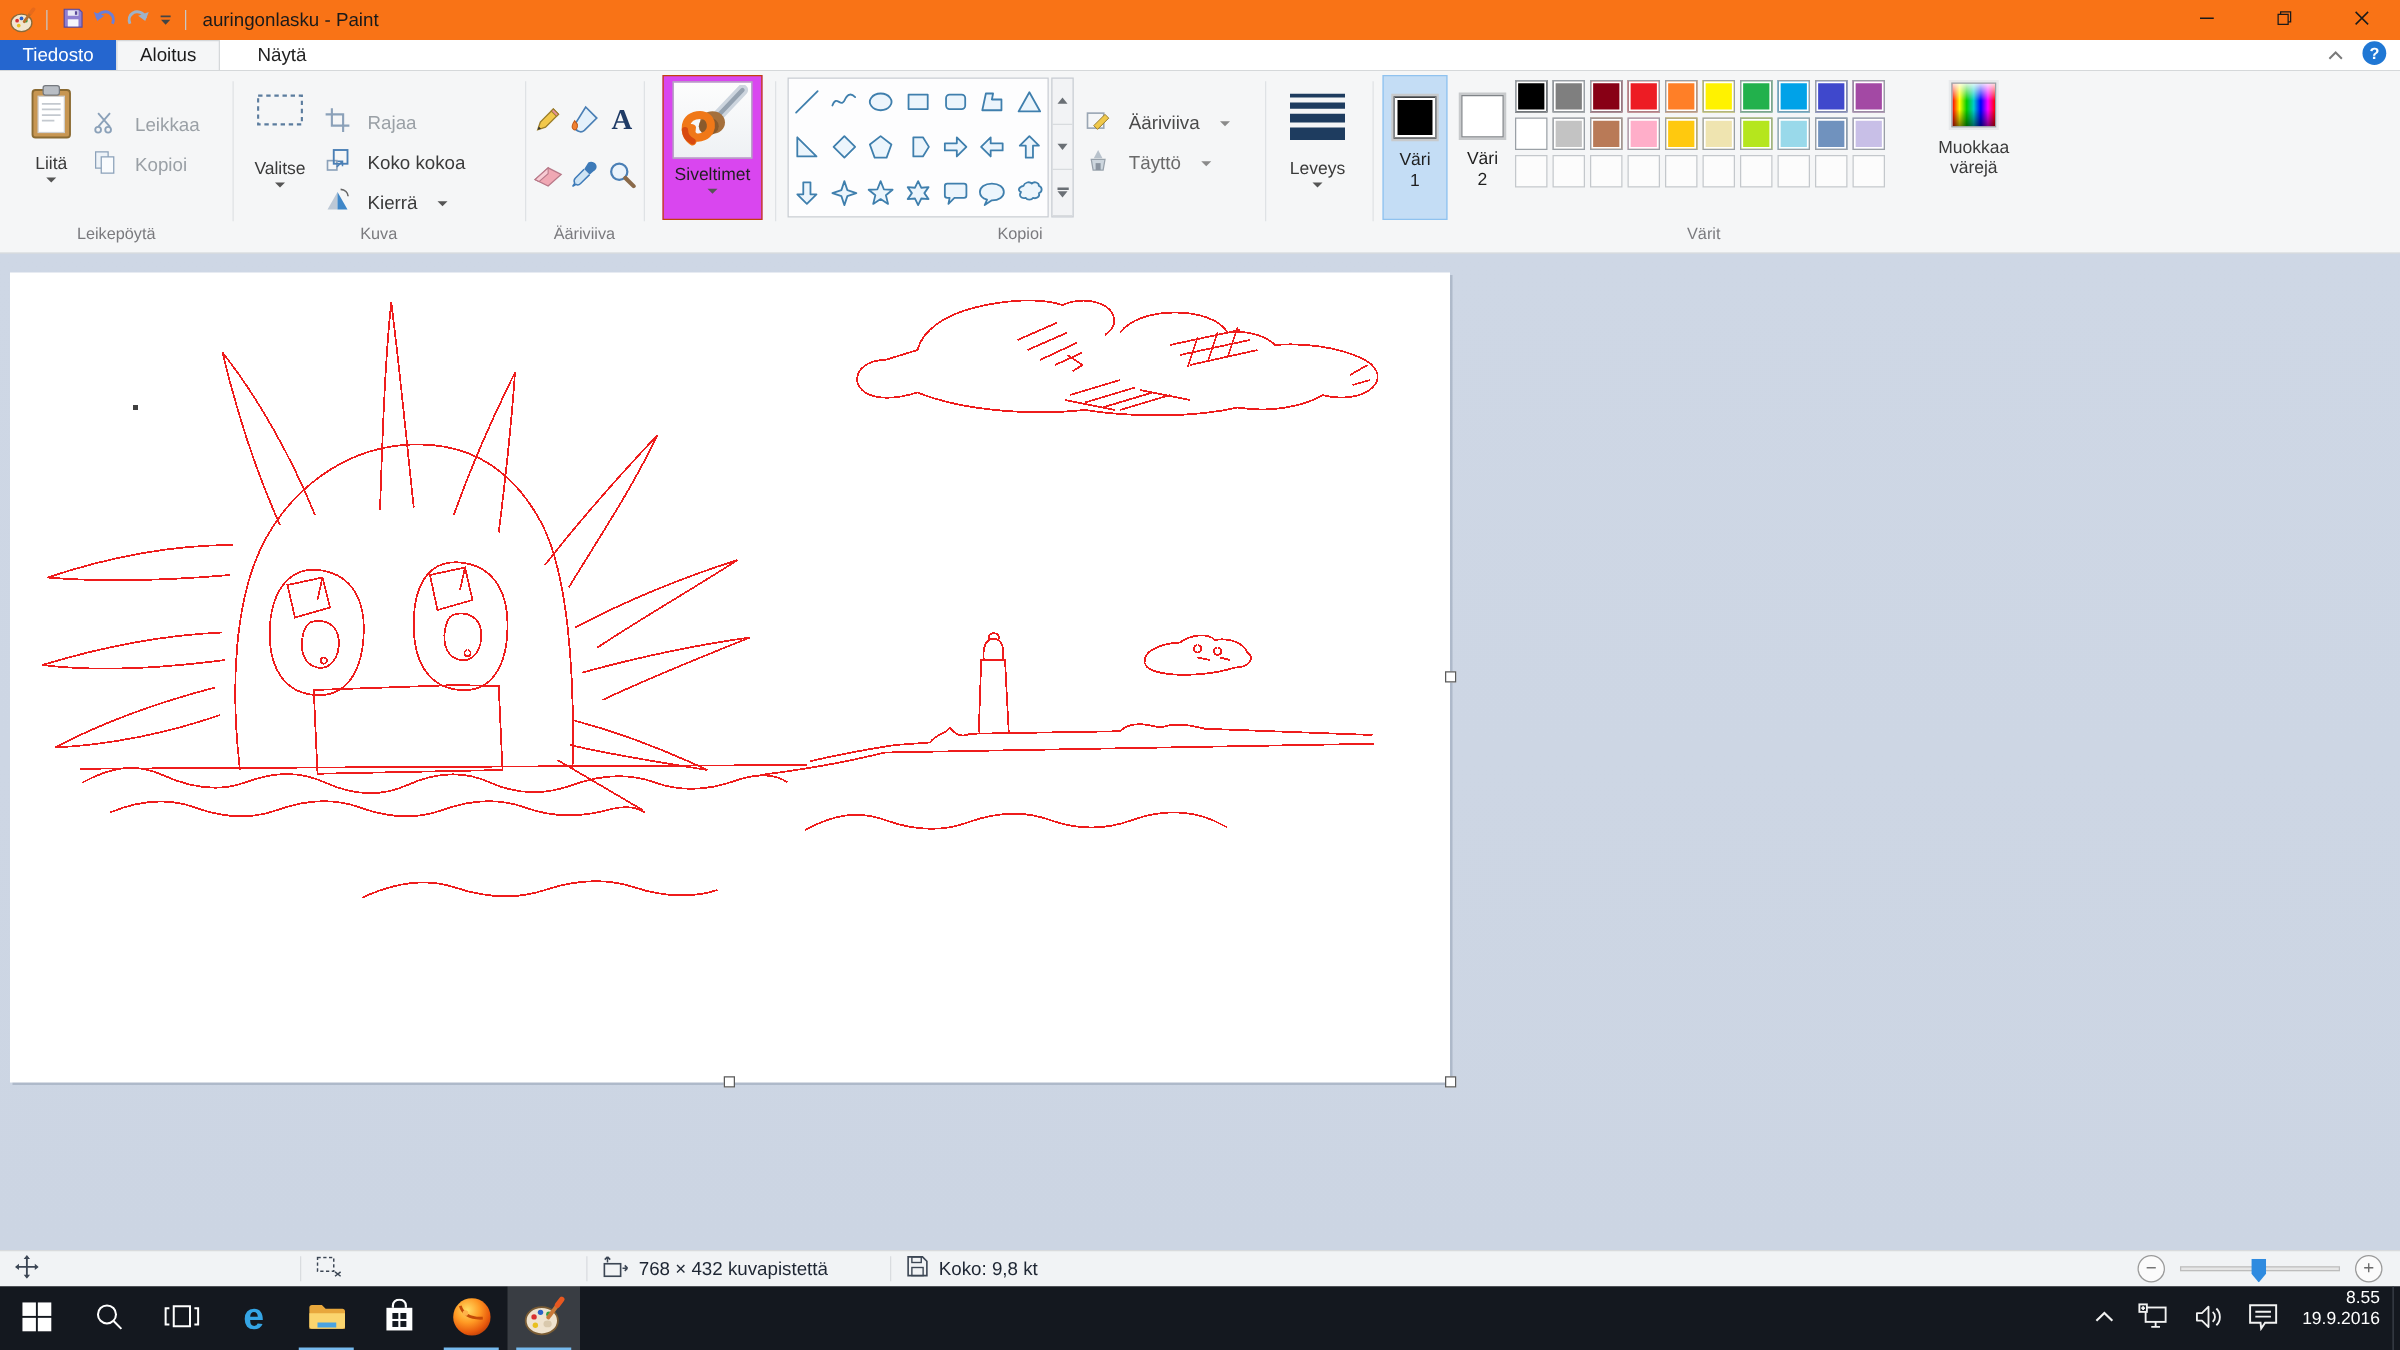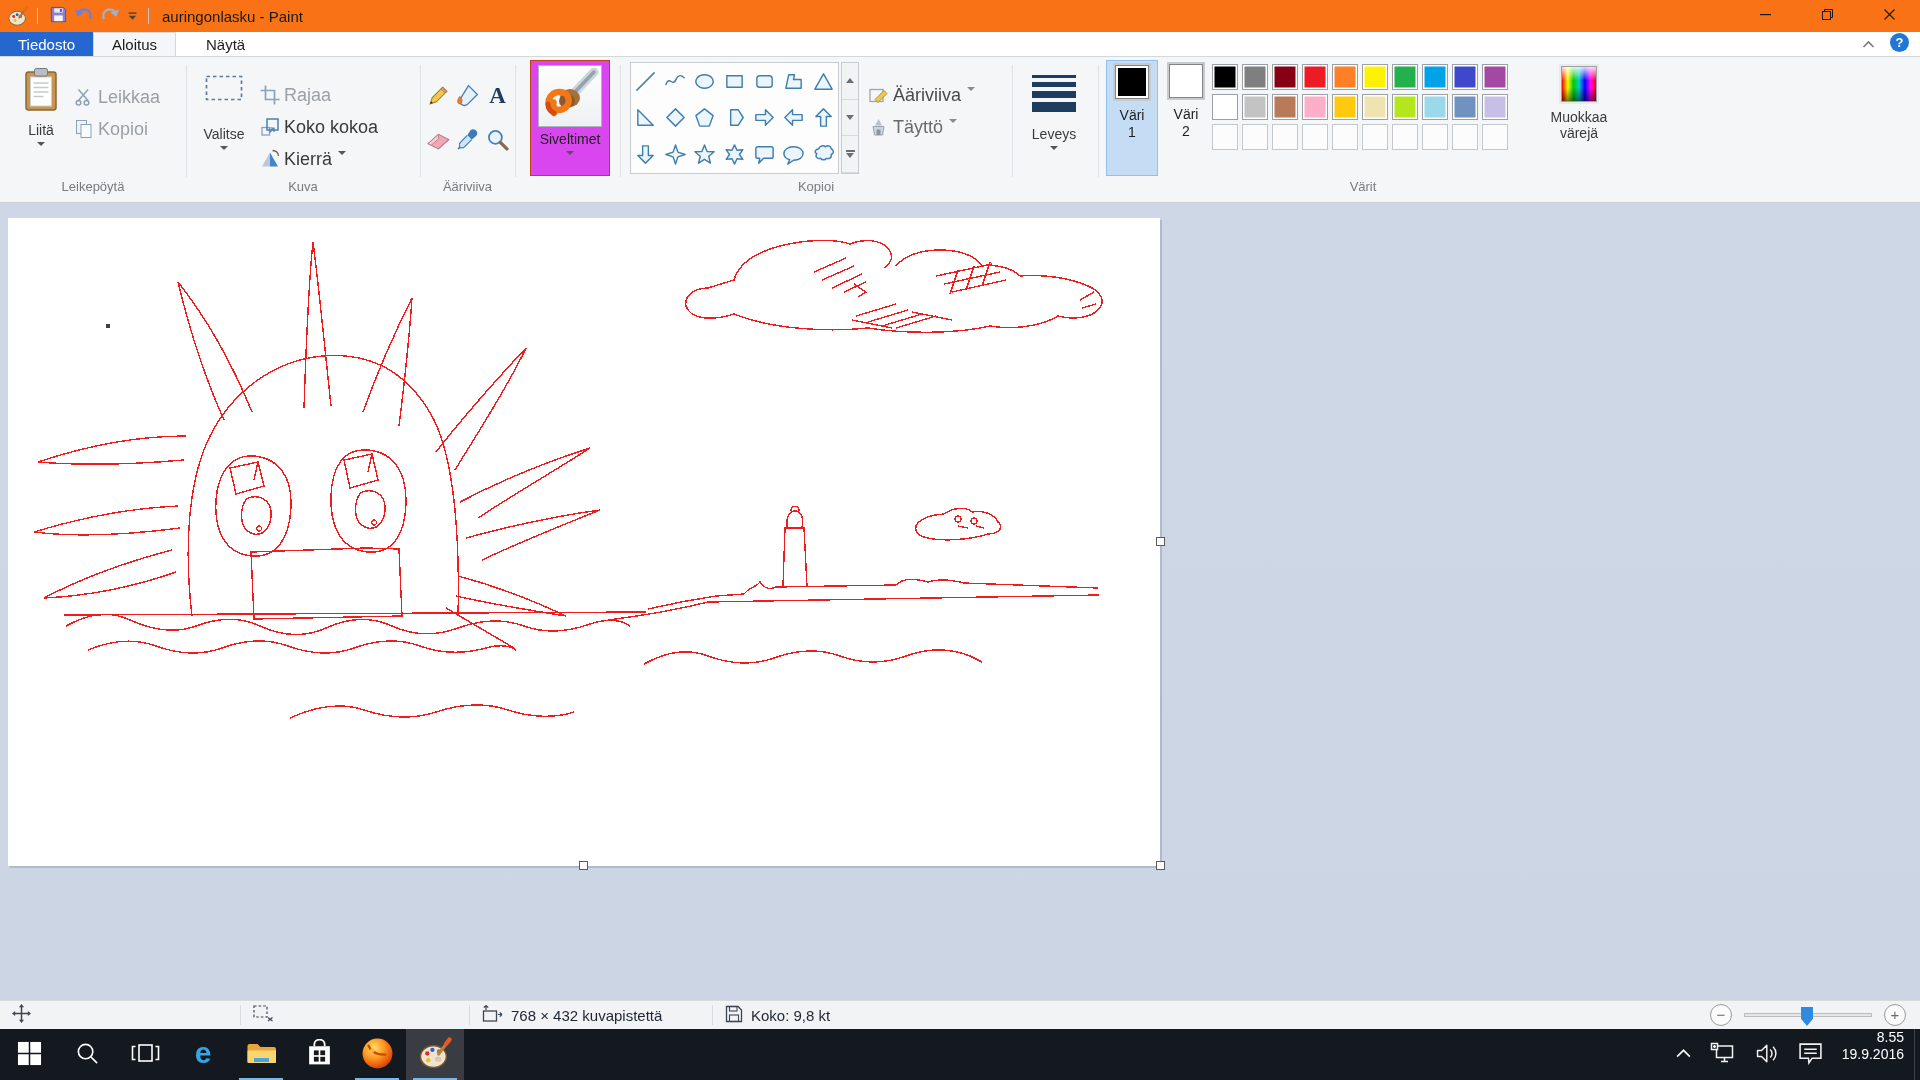--- a/index.html
+++ b/index.html
@@ -28,21 +28,21 @@
 
   
   .ribbon { position:absolute; left:0; top:57px; width:1920px; height:146px; background:#f5f6f7;
     border-bottom:1px solid #cdd1d5; }
   .rdiv { position:absolute; top:8px; height:112px; width:1px; background:#dfe2e5; }
   .grouplabel { position:absolute; top:122px; height:18px; text-align:center; font-size:13px; color:#7a7a7e; }
   .bigbtn { position:absolute; top:4px; height:114px; display:flex; flex-direction:column; align-items:center; padding-top:6px; }
   .bigbtn .blabel { margin-top:6px; font-size:14px; color:#3a3a3a; line-height:16px; text-align:right; }
   .dd { width:0; height:0; border-left:4px solid transparent; border-right:4px solid transparent;
     border-top:4.5px solid #555; margin-top:4px; display:inline-block; }
-  .srow { position:absolute; height:26px; display:flex; gap:4px; font-size:18px; color:#3a3a3a; }
+  .srow { position:absolute; height:26px; display:flex; align-items:center; gap:14px; font-size:15px; color:#3a3a3a; }
   .srow.disabled { color:#9aa0a6; }
   .srow .dd { margin-top:2px; margin-left:2px; }
 
   
   .brushes-btn { position:absolute; left:530px; top:3px; width:80px; height:116px;
     background:#d946ef; border:1px solid #c2410c; display:flex; flex-direction:column; align-items:center; }
   .brushes-btn .iconbox { width:64px; height:62px; margin-top:4px; background:linear-gradient(#fdfdfd,#eef1f4);
     border:1px solid #aeb4ba; display:flex; align-items:center; justify-content:center; }
   .brushes-btn .blabel { margin-top:4px; font-size:14px; color:#1f1f1f; }
 
@@ -57,21 +57,21 @@
   .tri-up { width:0; height:0; border-left:4px solid transparent; border-right:4px solid transparent; border-bottom:5px solid #6a6f75; }
   .tri-down { width:0; height:0; border-left:4px solid transparent; border-right:4px solid transparent; border-top:5px solid #6a6f75; }
   .tri-more { display:flex; flex-direction:column; align-items:center; gap:1px; }
   .tri-more .bar { width:9px; height:1.5px; background:#6a6f75; }
 
   
   .width-icon { display:flex; flex-direction:column; gap:4px; margin-top:8px; }
   .width-icon .b { background:#1e3c5f; width:44px; }
 
   
-  .colorbtn { position:absolute; top:3px; height:116px; width:52px; display:flex; flex-direction:column; align-items:center; padding-top:4px; }
+  .colorbtn { position:absolute; top:3px; height:116px; width:52px; display:flex; flex-direction:column; align-items:center; padding-top:16px; }
   .colorbtn.sel { background:#c4ddf5; border:1px solid #8fc2ef; }
   .swatch-big { width:34px; height:34px; border:1px solid #808488; box-shadow:inset 0 0 0 2px #fff, 0 0 0 2px #c8cacc; }
   .colorbtn .blabel { margin-top:8px; font-size:14px; line-height:17px; text-align:center; color:#1f1f1f; }
   .palette { position:absolute; left:1212px; top:7px; display:grid; grid-template-columns:repeat(10,26px);
     grid-auto-rows:26px; gap:4px; }
   .pswatch { width:26px; height:26px; border:1px solid #9aa0a6; box-shadow:inset 0 0 0 1.5px #fff; }
   .pswatch.empty { border:1px solid #c4c8cc; background:#fcfcfc; box-shadow:none; }
   .editcolors { position:absolute; left:1544px; top:4px; width:70px; height:114px; display:flex; flex-direction:column; align-items:center; padding-top:5px; }
   .rainbow { width:36px; height:36px; border:1px solid #9aa0a6; box-shadow:0 0 0 2px #e8eaec;
     background:linear-gradient(rgba(255,255,255,.85),rgba(255,255,255,0) 40%,rgba(0,0,0,0) 60%,rgba(0,0,0,.5)),

